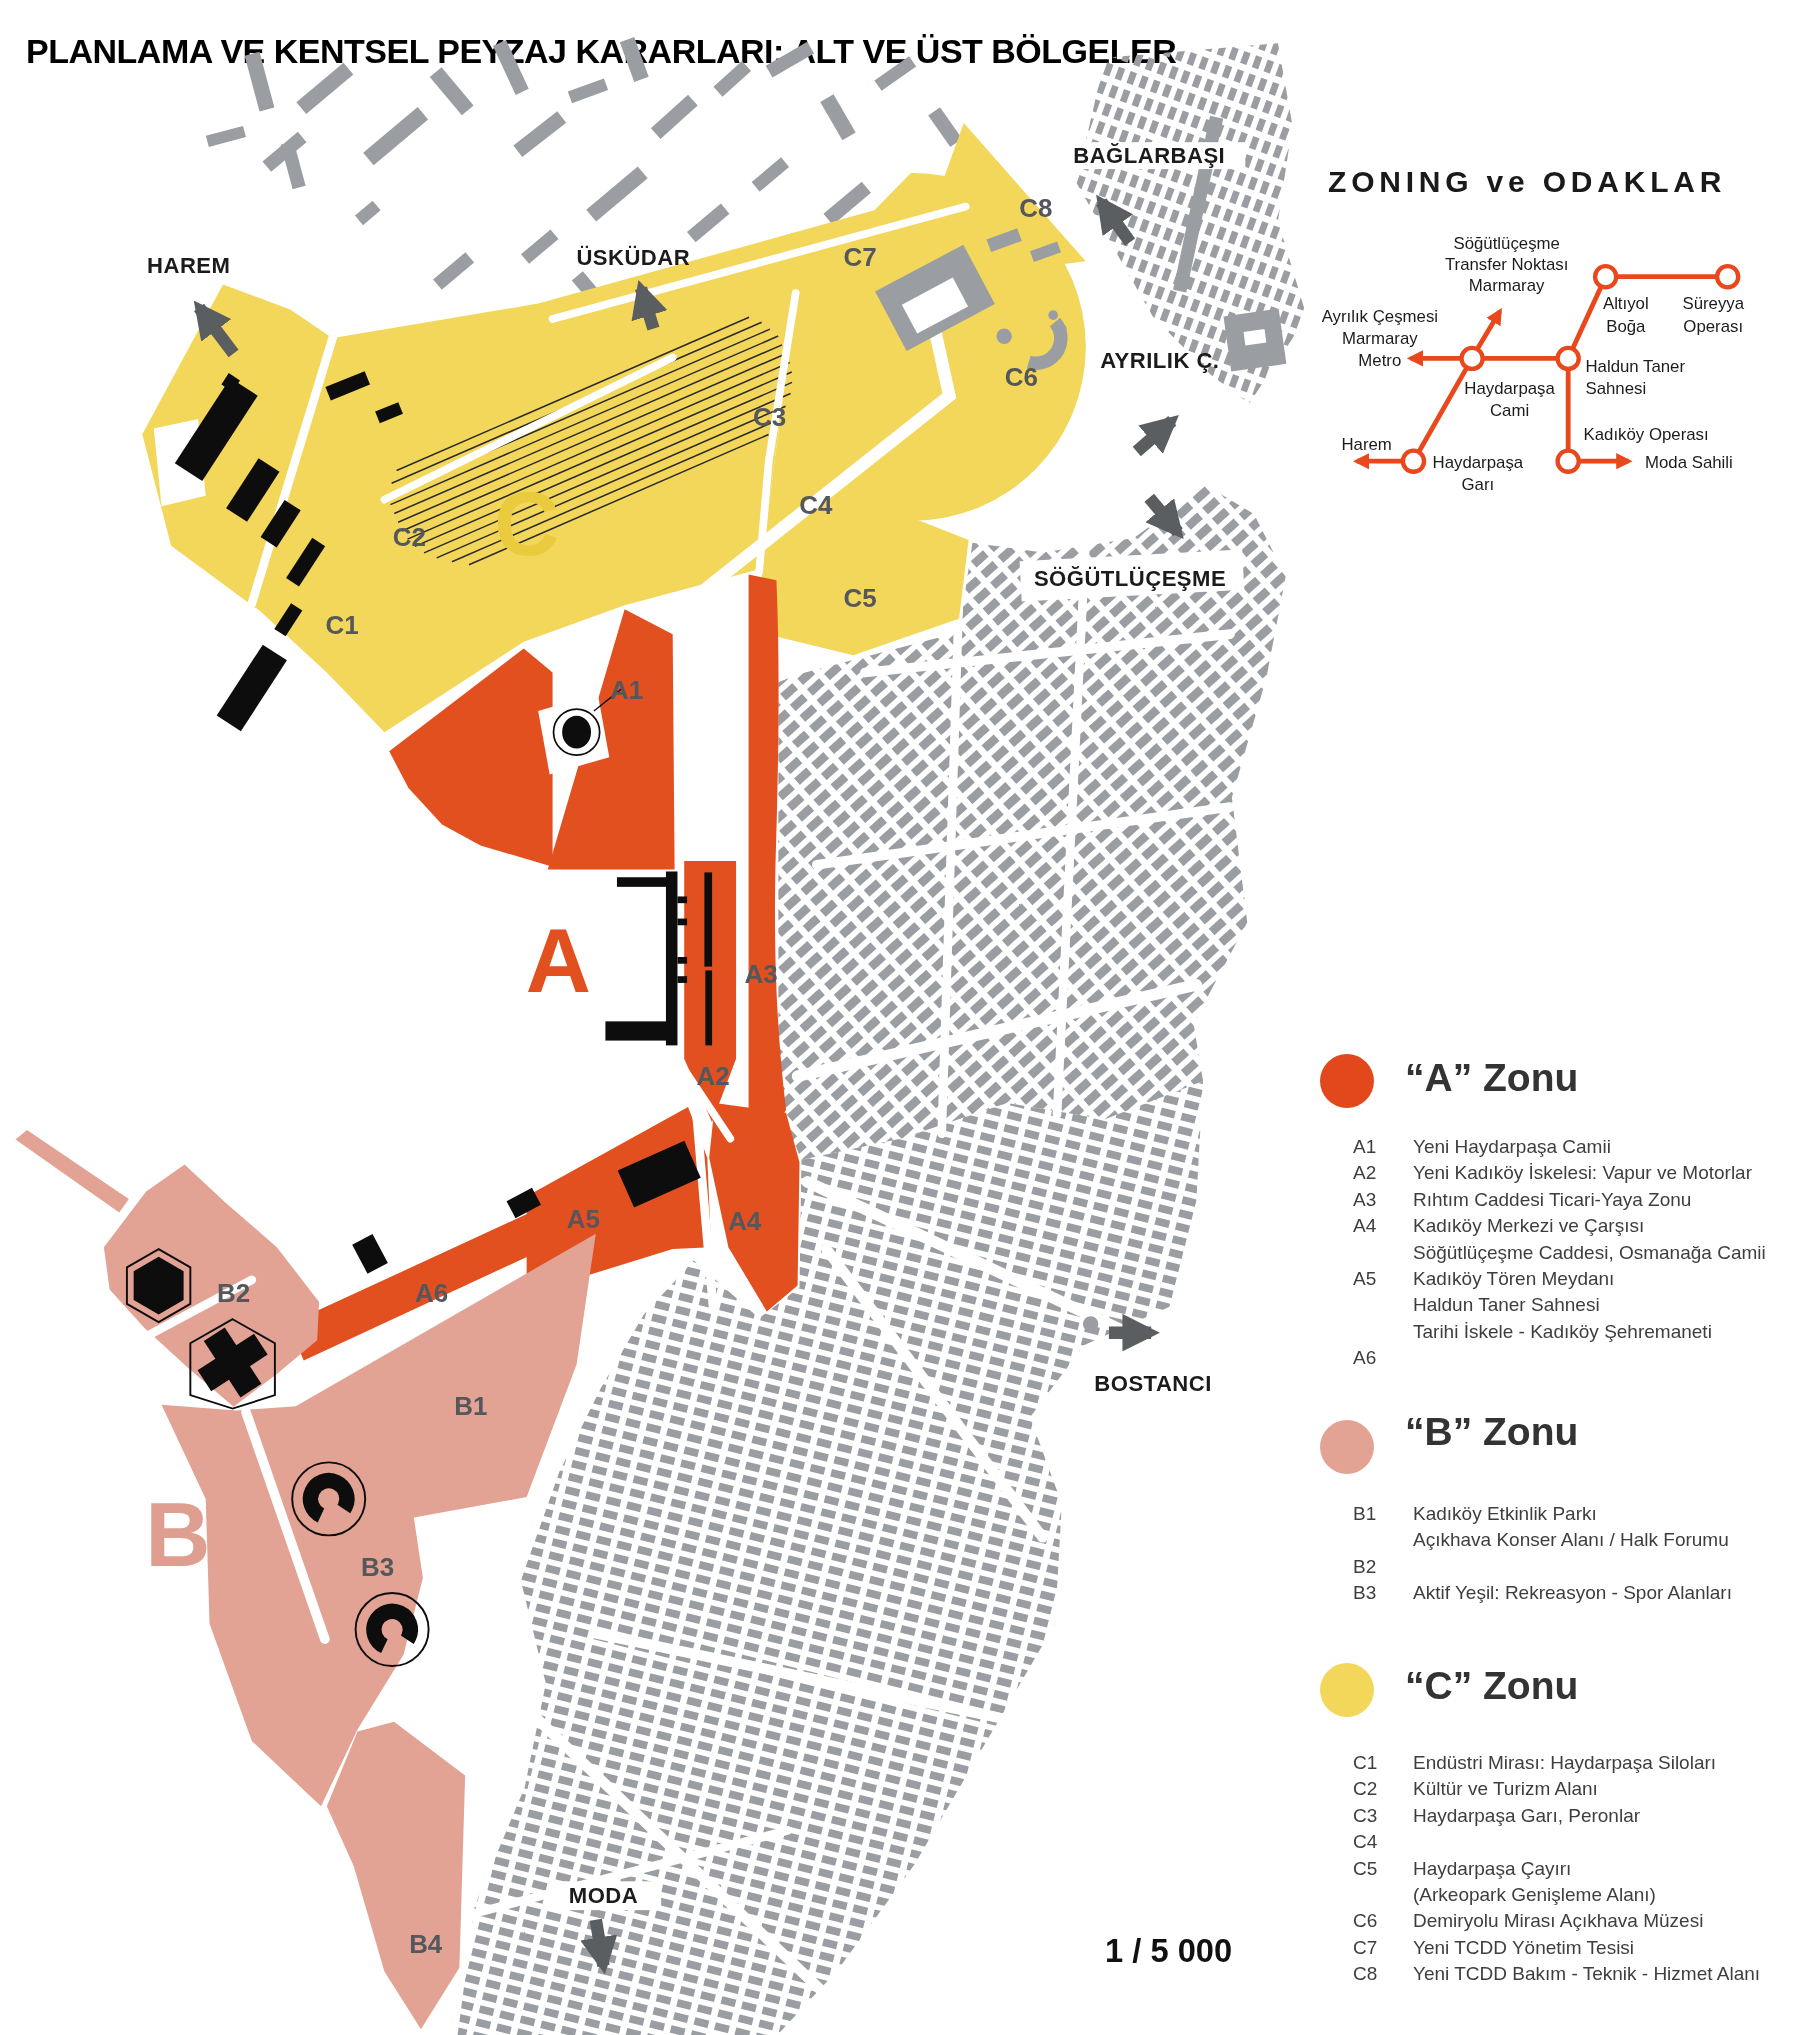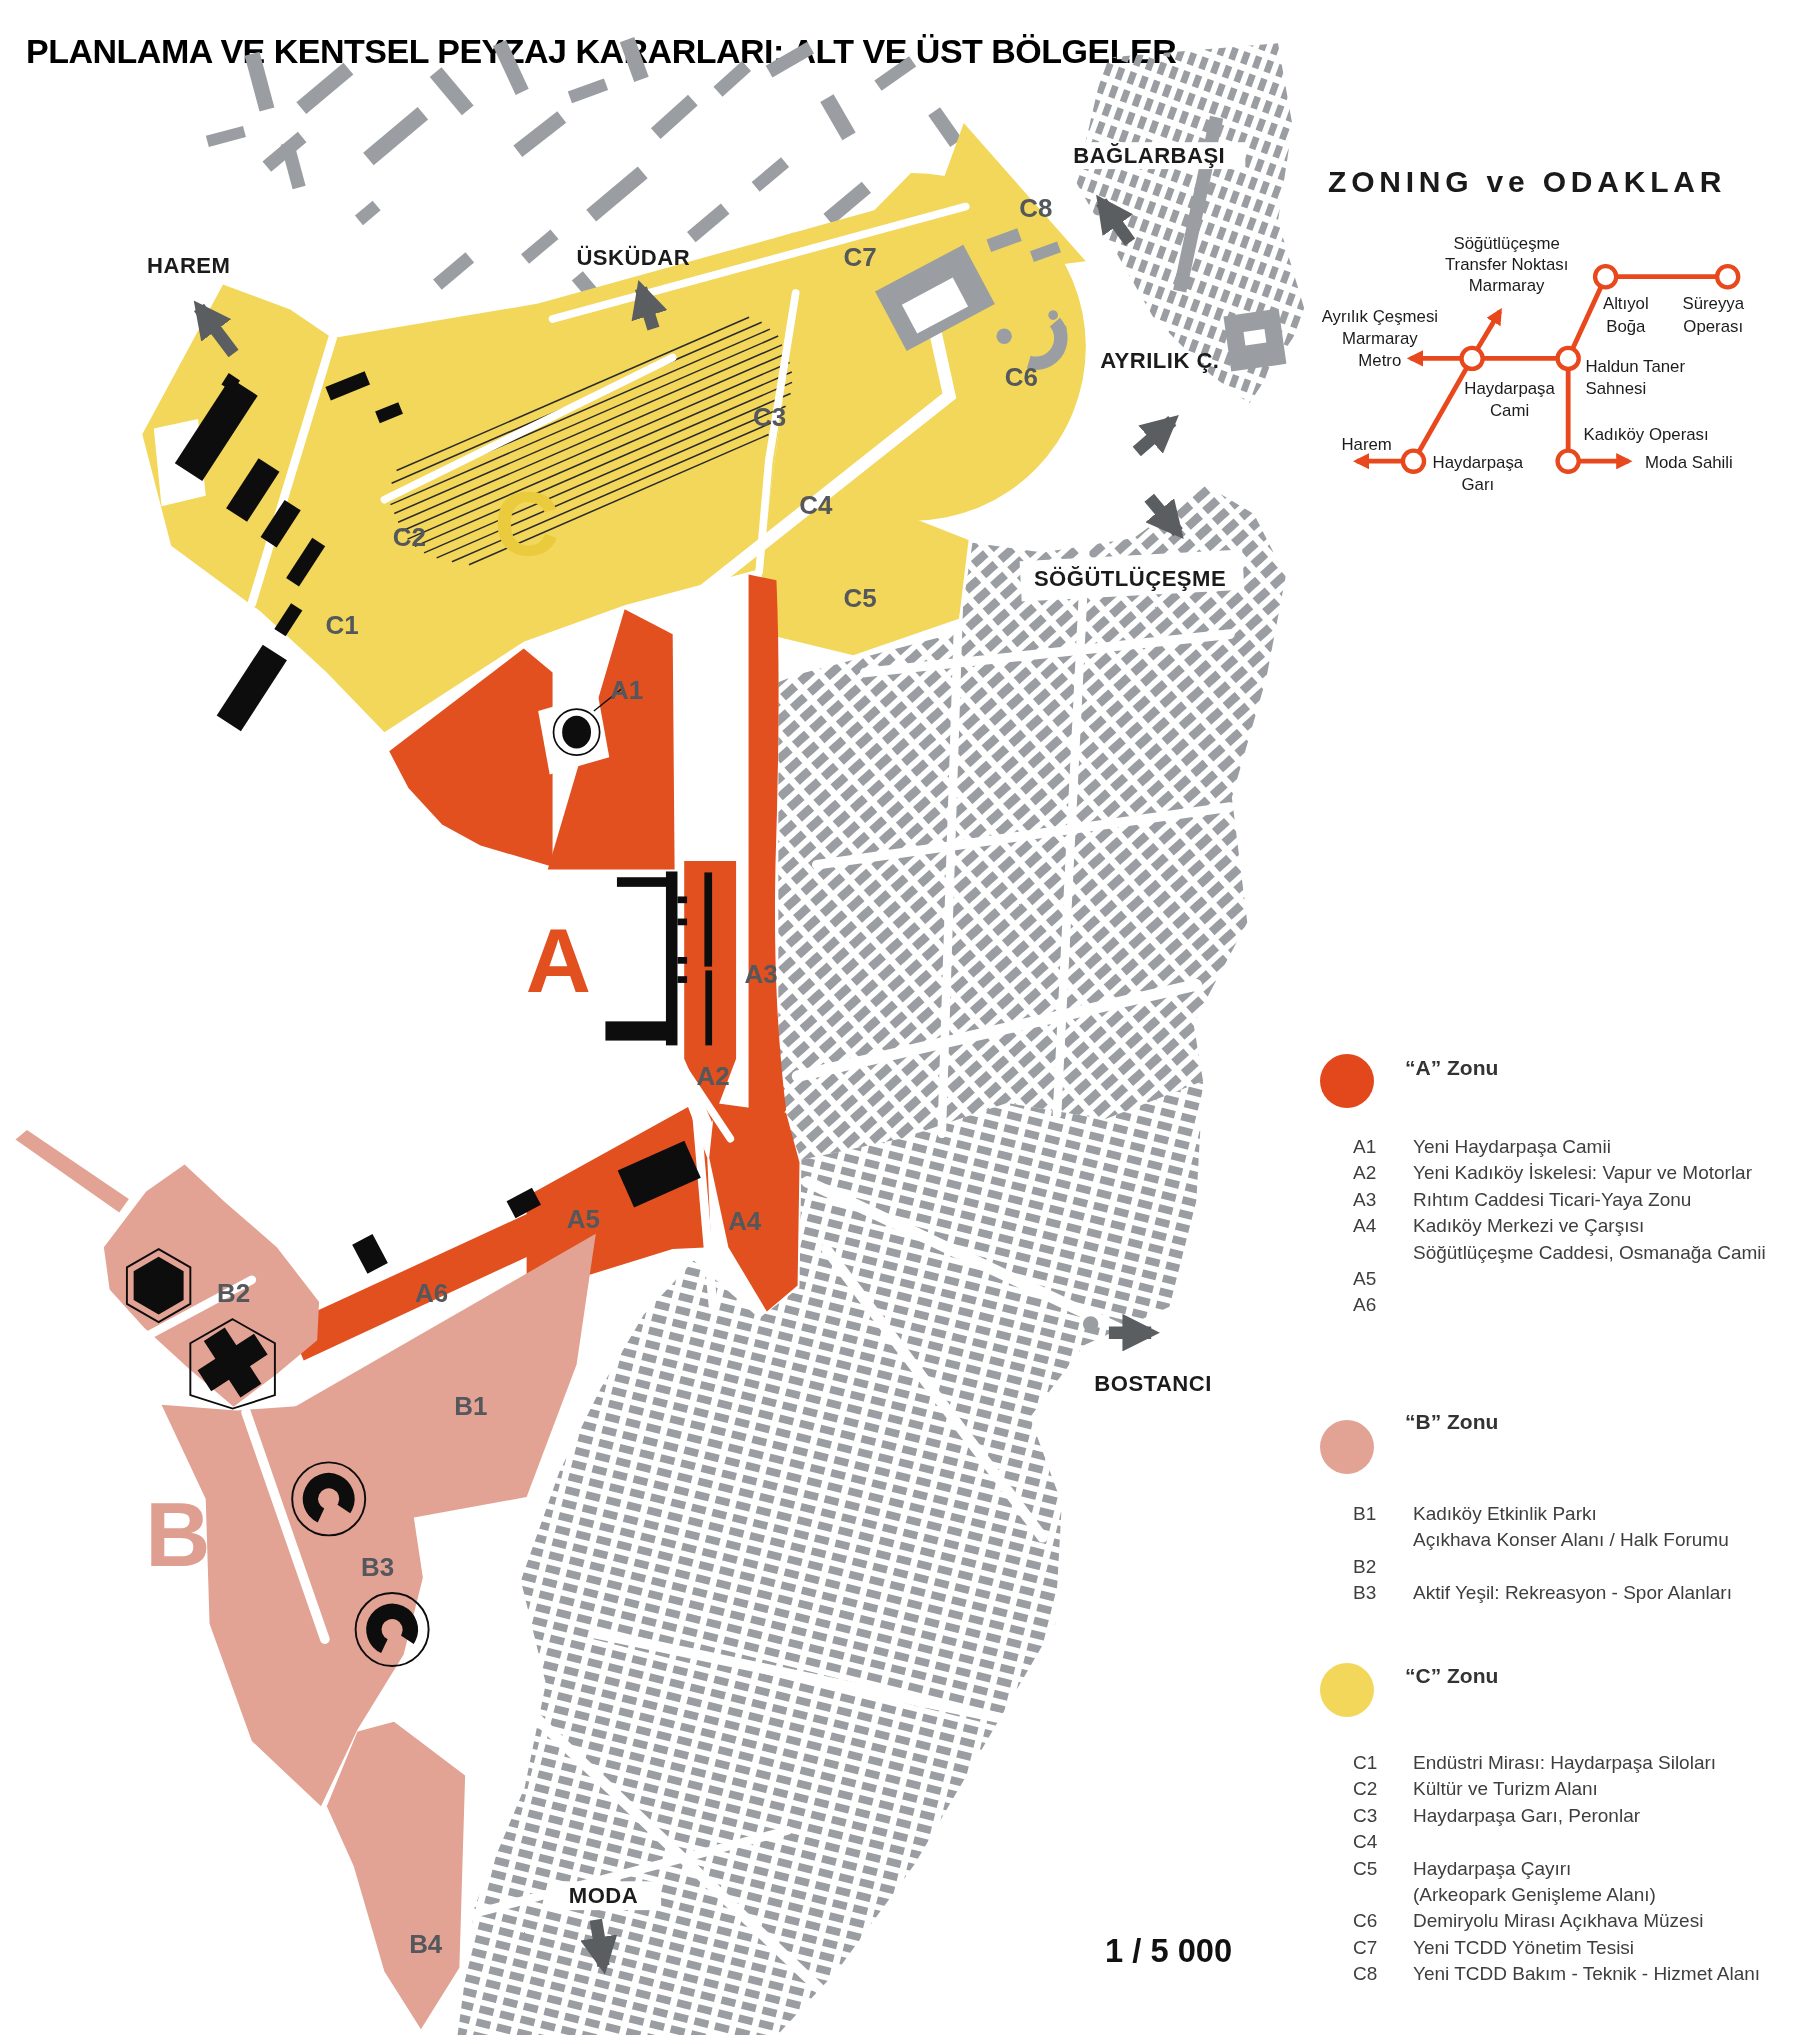--- a/index.html
+++ b/index.html
@@ -9,21 +9,21 @@
               letter-spacing:-0.5px;color:#000;white-space:nowrap;}
   #map-svg{position:absolute;left:0;top:0;}
   .t-place{font-family:"Liberation Sans",sans-serif;font-size:23px;font-weight:700;fill:#1b1b1b;letter-spacing:.5px;}
   .t-code{font-family:"Liberation Sans",sans-serif;font-size:27px;font-weight:600;fill:#54575b;}
   .t-big{font-family:"Liberation Sans",sans-serif;font-size:94px;font-weight:700;}
   .t-scale{font-family:"Liberation Sans",sans-serif;font-size:34px;font-weight:700;fill:#111;}
   .t-net{font-family:"Liberation Sans",sans-serif;font-size:17.5px;fill:#1c1c1c;}
   #panel-title{position:absolute;left:1328px;top:165px;font-size:30px;font-weight:700;
                letter-spacing:4.8px;color:#1a1a1a;white-space:nowrap;}
   .legend-dot{position:absolute;width:54px;height:54px;border-radius:50%;}
-  .legend-title{position:absolute;font-size:21px;font-weight:700;color:#333;}
+  .legend-title{position:absolute;font-size:39px;font-weight:700;color:#333;}
   .legend-items{position:absolute;left:1353px;width:461px;font-size:19px;color:#3e3e3e;}
   .lrow{display:flex;align-items:flex-start;}
   .lcode{width:60px;flex:0 0 60px;line-height:26.4px;}
   .ltext{flex:1;line-height:26.4px;}
   .dot-a{background:#e2481c;}
   .dot-b{background:#e2a394;}
   .dot-c{background:#f2d75b;}
 </style>
 </head>
 <body>
@@ -370,20 +370,25 @@
     </div>
     <div class="lrow">
       <div class="lcode">A4</div>
       <div class="ltext">
         <div>Kadıköy Merkezi ve Çarşısı</div>
         <div>Söğütlüçeşme Caddesi, Osmanağa Camii</div>
       </div>
     </div>
     <div class="lrow">
       <div class="lcode">A5</div>
+      <div class="ltext">
+        <div>Kadıköy Tören Meydanı</div>
+        <div>Haldun Taner Sahnesi</div>
+        <div>Tarihi İskele - Kadıköy Şehremaneti</div>
+      </div>
     </div>
     <div class="lrow">
       <div class="lcode">A6</div>
     </div>
   </div>
 
   <div class="legend-dot dot-b" style="left:1320px;top:1420px"></div>
   <div class="legend-title" style="left:1405px;top:1410px">“B” Zonu</div>
   <div class="legend-items" style="top:1501px">
     <div class="lrow">

